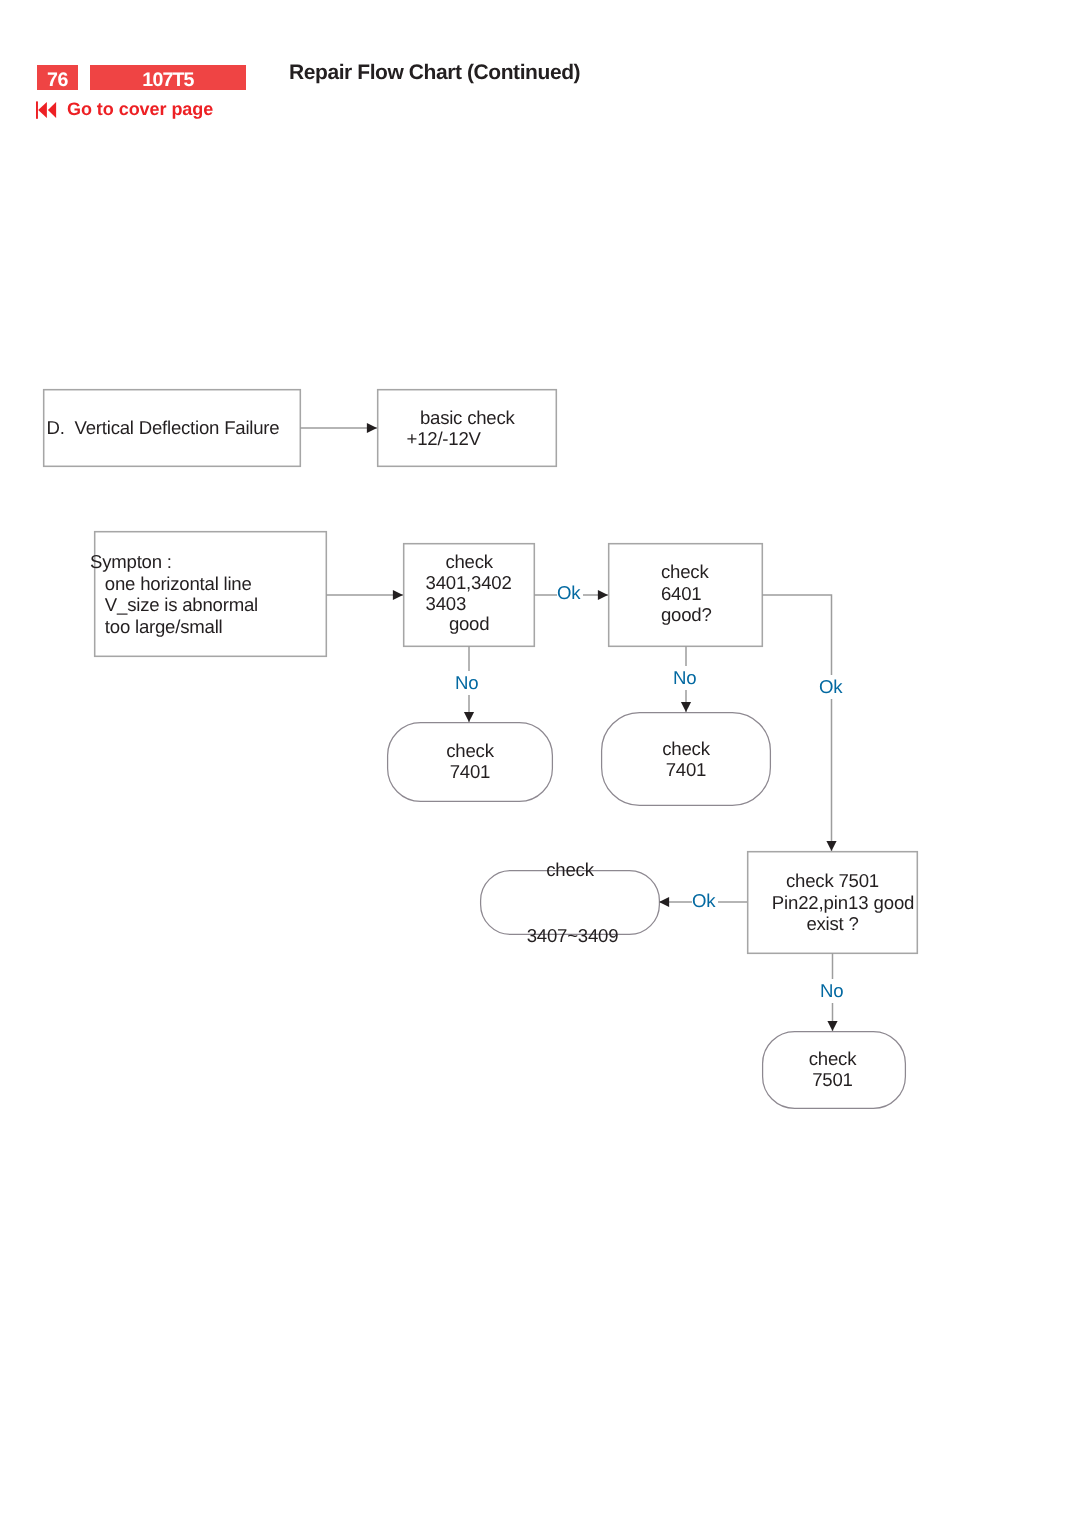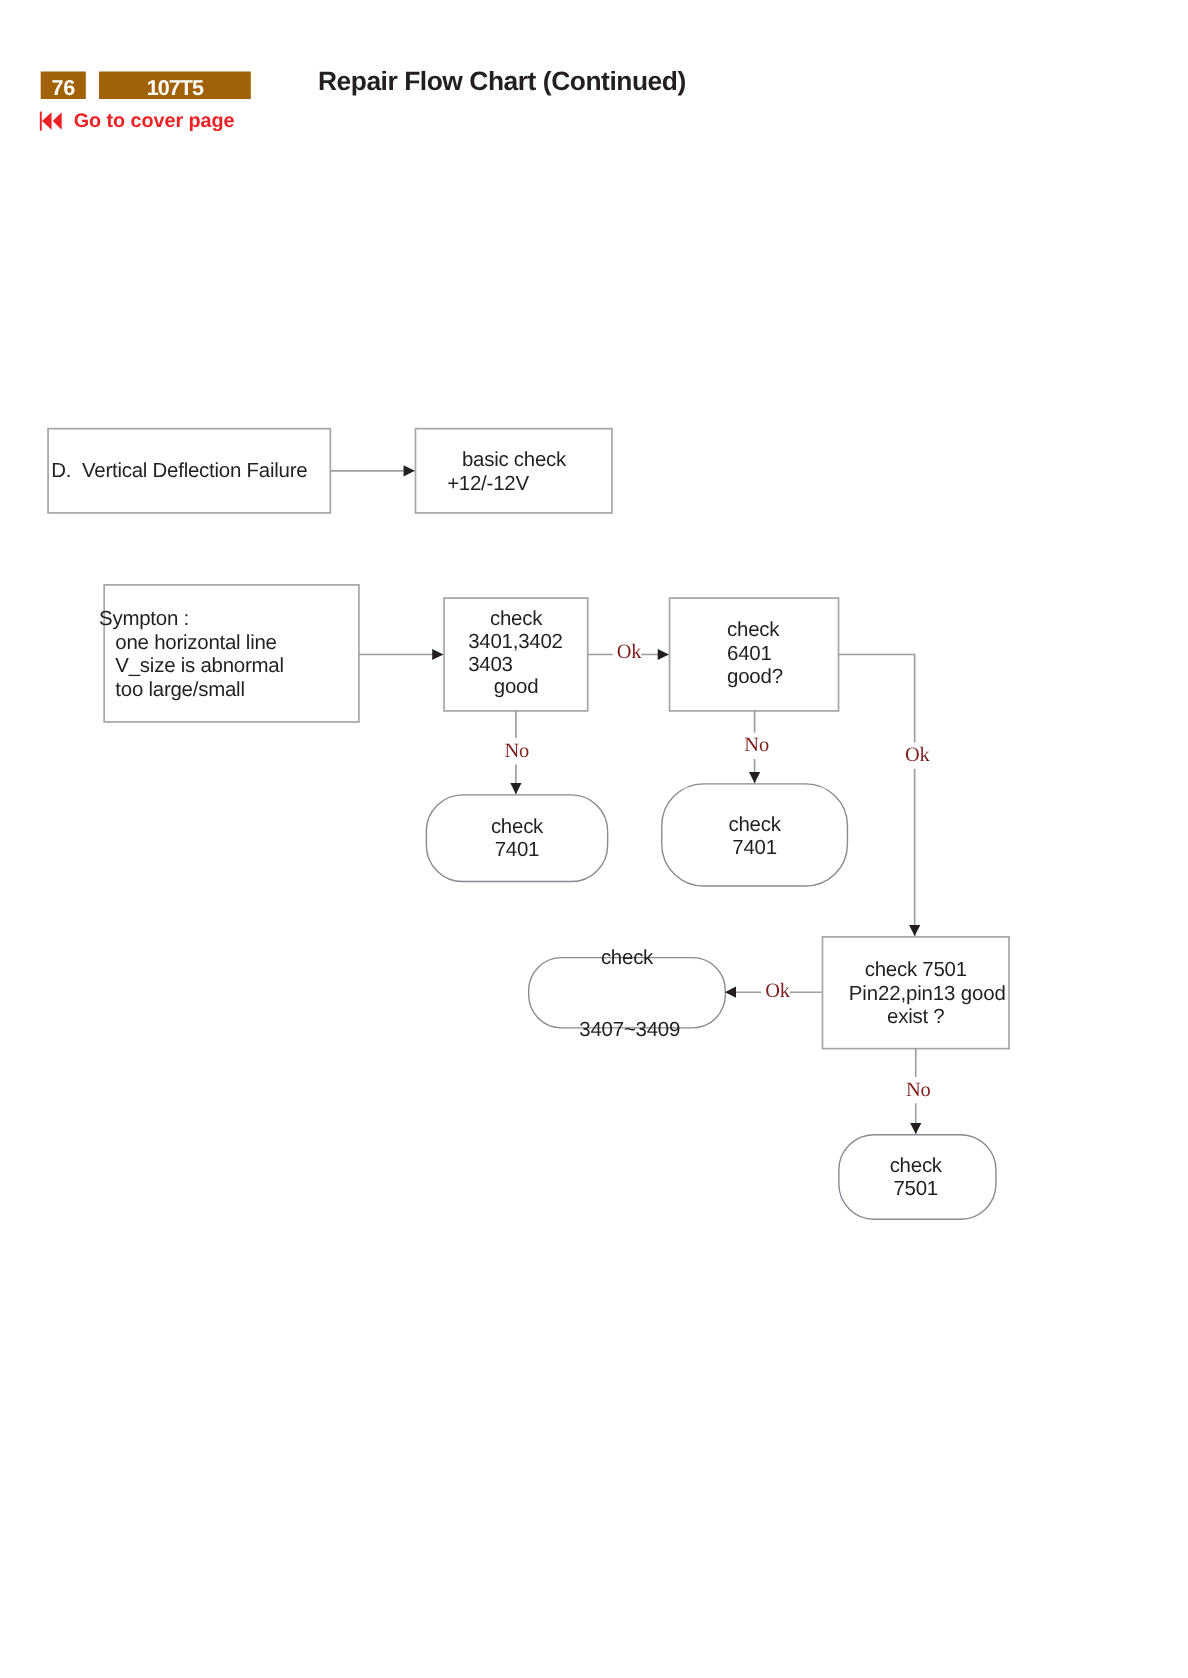--- a/index.html
+++ b/index.html
@@ -3,42 +3,42 @@
 <meta charset="utf-8">
 <title>Repair Flow Chart (Continued)</title>
 <style>
   html,body{margin:0;padding:0;background:#ffffff;}
   body{width:1080px;height:1525px;position:relative;overflow:hidden;
        font-family:"Liberation Sans",sans-serif;color:#231f20;
        -webkit-font-smoothing:antialiased;text-rendering:geometricPrecision;}
   .page{position:absolute;left:0;top:0;width:1080px;height:1525px;background:#fff;}
 
   
-  .badge{position:absolute;filter:opacity(0.999);background:#a16207;color:#ffffff;
+  .badge{position:absolute;filter:opacity(0.999);background:#ef4444;color:#ffffff;
          font-weight:bold;text-align:center;line-height:1;
          display:flex;align-items:center;justify-content:center;}
   #badge-page{left:37px;top:65px;width:41px;height:25px;box-sizing:border-box;font-size:19.6px;letter-spacing:-0.3px;padding-top:6px;}
-  #badge-model{left:90px;top:65px;width:138px;height:25px;box-sizing:border-box;font-size:19.6px;letter-spacing:-0.85px;padding-top:6px;}
-  #page-title{position:absolute;will-change:opacity;left:289px;top:60.5px;font-size:24px;font-weight:bold;letter-spacing:-0.42px;
+  #badge-model{left:90px;top:65px;width:156px;height:25px;box-sizing:border-box;font-size:19.6px;letter-spacing:-0.85px;padding-top:6px;}
+  #page-title{position:absolute;will-change:opacity;left:289px;top:60.5px;font-size:21px;font-weight:bold;letter-spacing:-0.42px;
               color:#231f20;white-space:nowrap;text-align:center;}
   #cover-link{position:absolute;left:36px;top:100px;height:21px;display:flex;align-items:flex-start;}
   #cover-link .lbl{filter:opacity(0.999);font-size:18px;font-weight:bold;color:#ed2024;margin-left:10px;
                    letter-spacing:-0.05px;white-space:nowrap;position:relative;top:-1px;}
 
   
   .node{position:absolute;filter:opacity(0.999);box-sizing:border-box;border:1.35px solid transparent;background:transparent;
         display:flex;flex-direction:column;justify-content:center;
         font-size:18.6px;letter-spacing:-0.22px;line-height:21.5px;color:#231f20;}
   .node.pill{border-radius:34px;border-color:transparent;}
   .node .tl{display:block;white-space:pre;}
   .center{text-align:center;}
   .node .ovf{position:relative;left:10.5px;letter-spacing:-0.13px;}
   .node .sh2{position:relative;left:2.5px;margin-top:44px;}
   .edge-label{position:absolute;filter:opacity(0.999);background:#fff;font-size:18.6px;letter-spacing:-0.22px;
-              line-height:20px;color:#7f1d1d;text-align:right;padding:2px 0px;font-family:Liberation Serif, serif;}
+              line-height:20px;color:#0369a1;text-align:left;padding:2px 0px;}
   #connectors{position:absolute;left:0;top:0;}
   #n-start   {left:43px;  top:389px; width:210px; height:78px; padding-left:2.5px;}
   #n-basic   {left:377px; top:389px; width:180px; height:78px; padding-left:28.5px;}
   #n-sympton {left:80px;  top:531px; width:240px; height:126px; padding-left:9px;}
   #n-chk3401 {left:403px; top:543px; width:132px; height:104px; padding-left:21.6px;line-height:20.9px;padding-bottom:3px;}
   #n-chk6401 {left:608px; top:543px; width:155px; height:104px; padding-left:52px;line-height:21.8px;padding-bottom:3px;}
   #n-chk7401a{left:387px; top:722px; width:166px; height:80px;border-radius:33px;padding-bottom:2px;}
   #n-chk7401b{left:601px; top:712px; width:170px; height:94px;border-radius:38px;}
   #n-chk7501q{left:747px; top:851px; width:171px; height:103px;}
   #n-chk3407 {left:480px; top:870px; width:180px; height:65px;border-radius:30px;}

